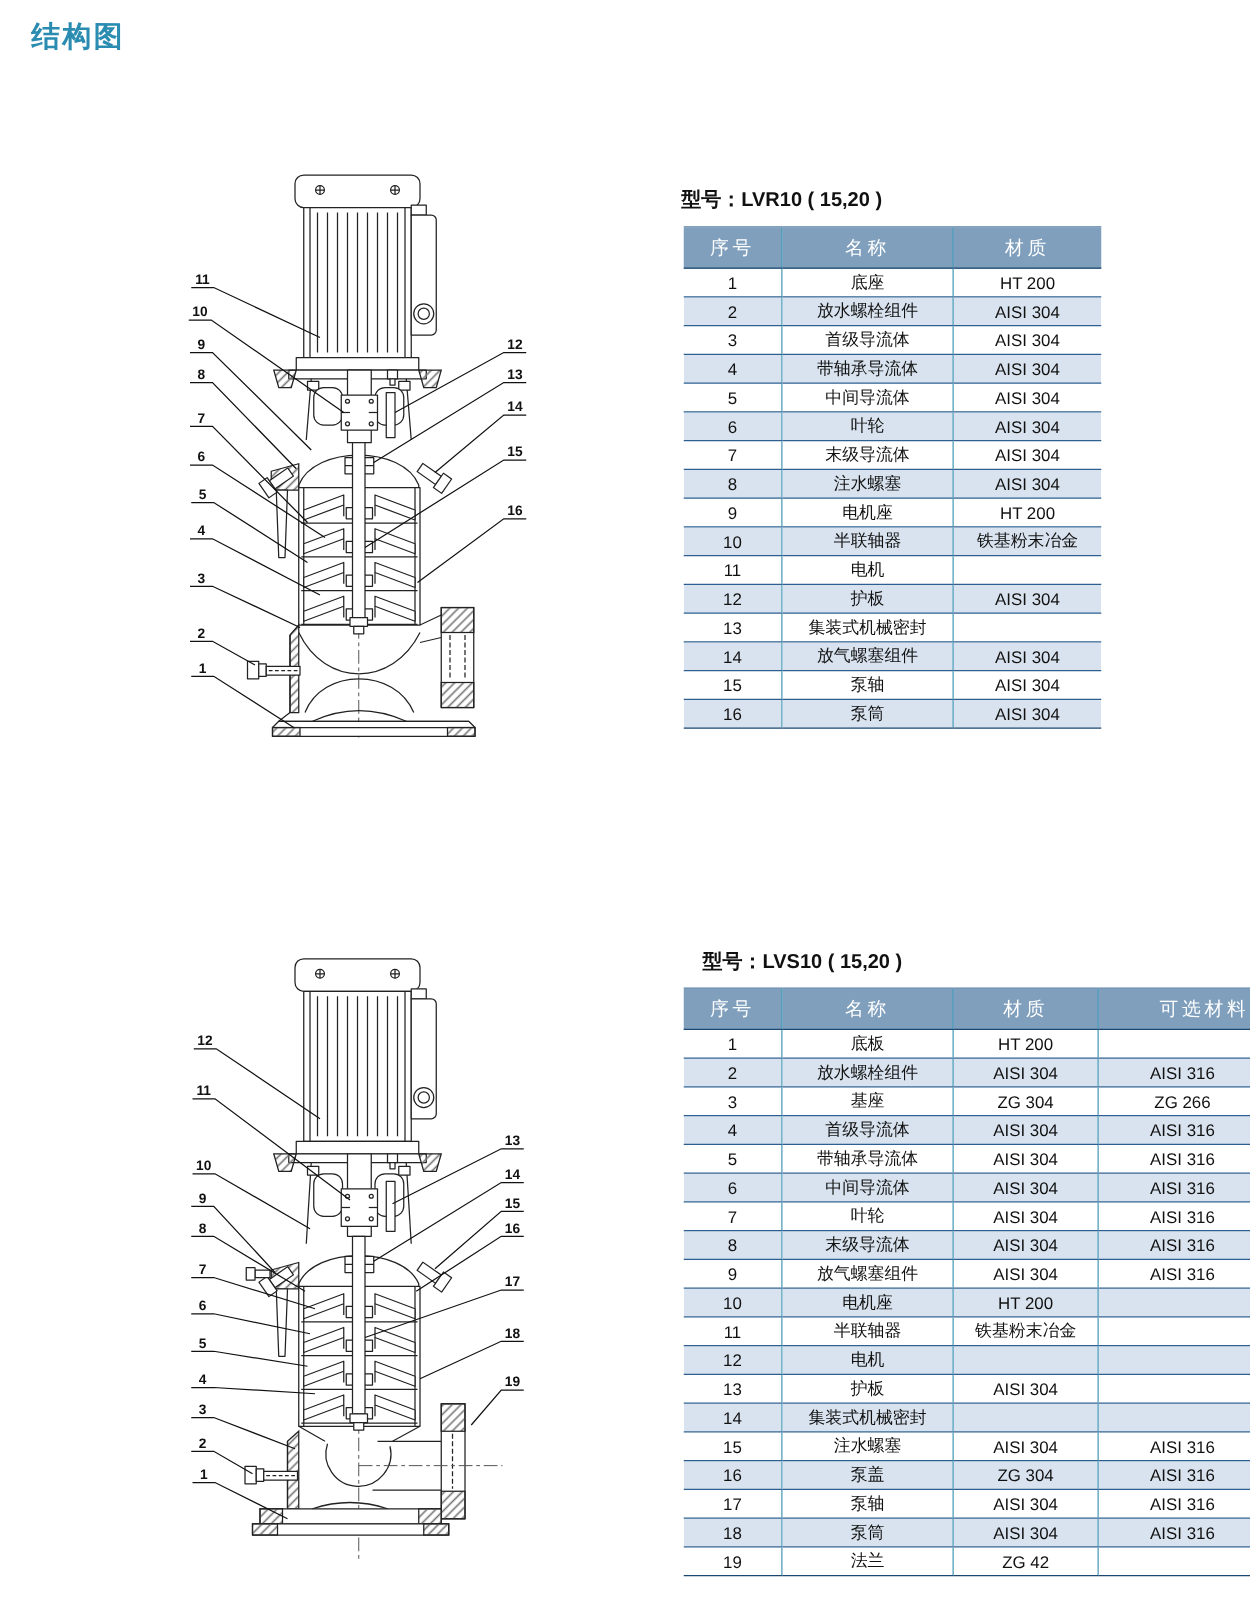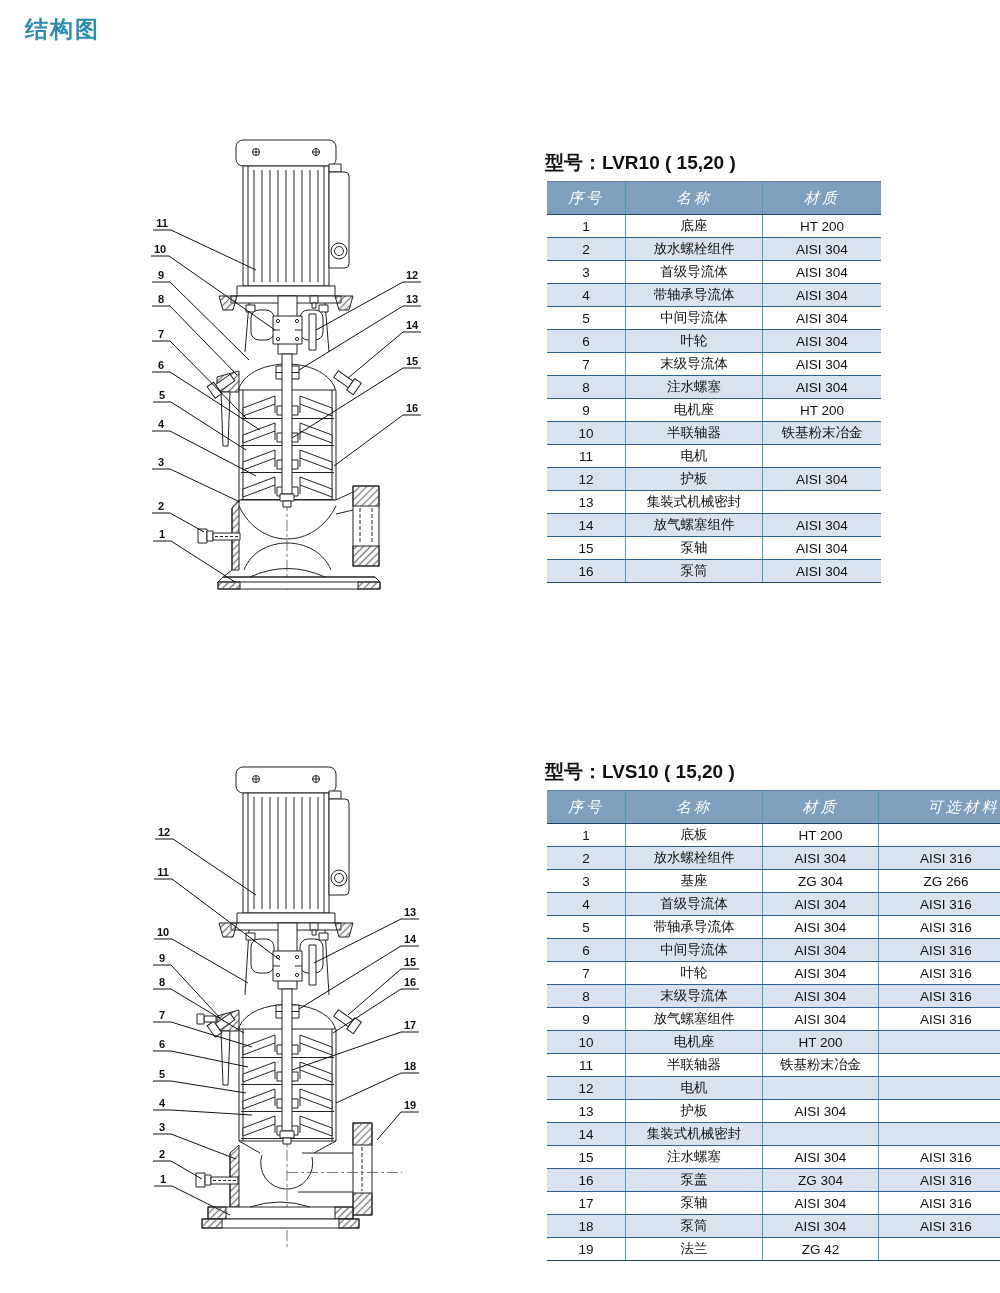--- a/index.html
+++ b/index.html
@@ -1,30 +1,30 @@
 <!DOCTYPE html>
 <html><head>
 <meta charset="utf-8">
 <style>
   html,body{margin:0;padding:0;background:#fff;}
   .page{position:relative;width:1000px;height:1293px;background:#fff;overflow:hidden;
         font-family:"Liberation Sans",sans-serif;}
   .page-title{position:absolute;left:25px;top:14px;margin:0;font-size:23px;font-weight:bold;
         color:#2a8cb0;letter-spacing:2px;}
-  .model-line{position:absolute;font-size:19px;font-weight:bold;color:#111;white-space:nowrap;}
+  .model-line{position:absolute;font-size:16px;font-weight:bold;color:#111;white-space:nowrap;}
   .model-line-1{left:545px;top:150px;}
-  .model-line-2{left:545px;top:759px;}
+  .model-line-2{left:562px;top:759px;}
 
   table.parts{position:absolute;border-collapse:collapse;table-layout:fixed;
         font-family:"Liberation Sans",sans-serif;}
   table.t1{left:547px;top:181px;width:326px;}
   table.t2{left:547px;top:790px;width:420px;}
   table.parts th{height:30px;background:#7f9fbd;color:#fff;font-weight:normal;font-size:15px;
         letter-spacing:3px;text-align:center;border-top:1px solid #577ea3;
-        border-bottom:1px solid #1b4771;font-style:italic;}
+        border-bottom:1px solid #1b4771;}
   table.parts td{height:22px;padding:0 2px;font-size:13.5px;color:#111;text-align:center;
         border-bottom:1px solid #2d6091;white-space:nowrap;overflow:hidden;}
   table.parts th + th, table.parts td + td{border-left:1px solid #4a9cba;}
   table.parts tr.alt td{background:#d9e3ef;}
   table.parts tbody tr:last-child td{border-bottom:1px solid #1b4771;}
 
   svg.diagram{position:absolute;overflow:visible;}
   svg.d1{left:140px;top:130px;}
   svg.d2{left:140px;top:755px;}
   .art{stroke:#222;stroke-width:1;fill:none;stroke-linejoin:round;}

